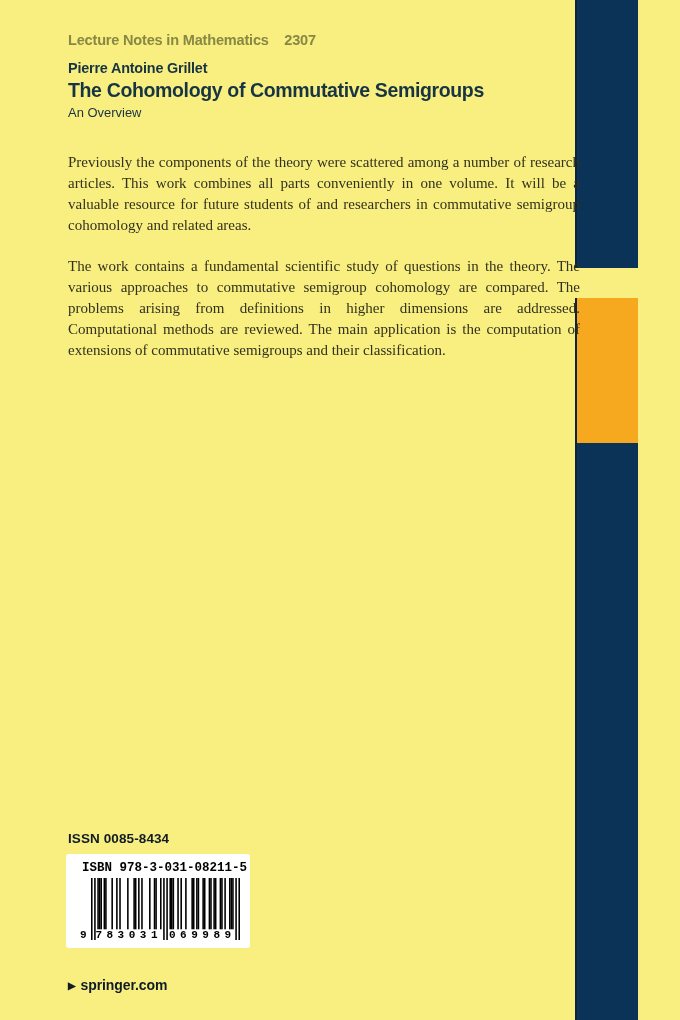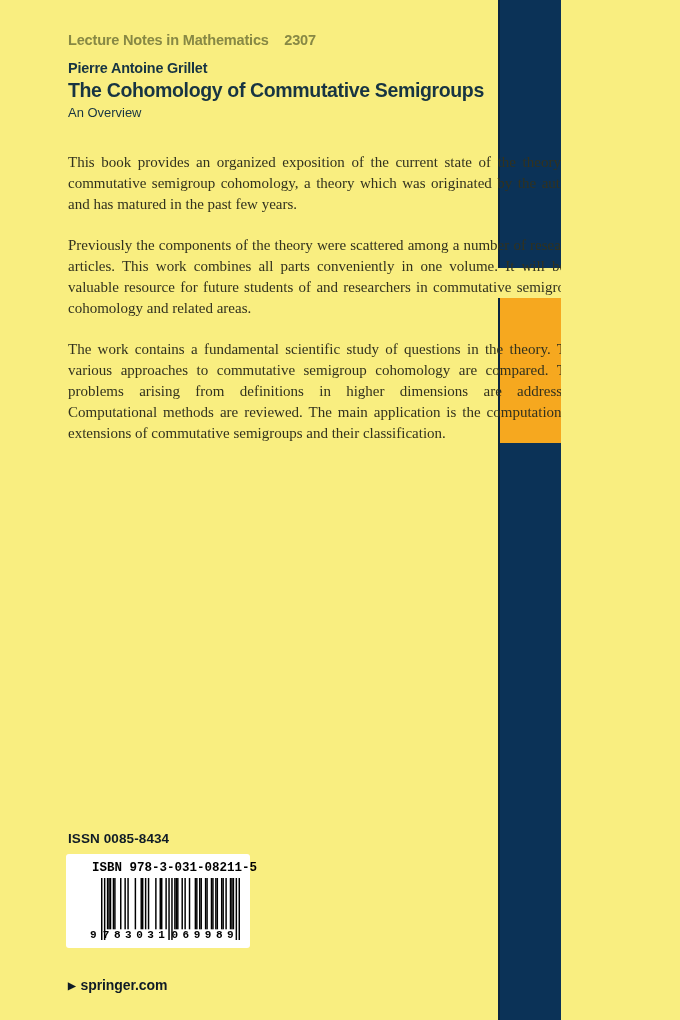--- a/index.html
+++ b/index.html
@@ -15,21 +15,21 @@
     --barcode-ink: #000000;
   }
   * { box-sizing: border-box; }
   html, body { margin: 0; padding: 0; }
   body {
     background: var(--background);
     font-family: "Liberation Sans", sans-serif;
   }
   .cover {
     position: relative;
-    width: 561px;
+    width: 638px;
     height: 1020px;
     background: var(--background);
     overflow: hidden;
   }
 
   
   .stripe {
     position: absolute;
     top: 0; right: 0;
     width: 63px; height: 100%;
@@ -100,21 +100,21 @@
     position: absolute; left: 68px; top: 831px;
     font-size: 13.5px; font-weight: bold;
     color: var(--footer-text);
     letter-spacing: 0.1px;
   }
   .barcode-box {
     position: absolute; left: 66px; top: 854px;
     width: 184px; height: 94px;
     background: var(--barcode-bg);
     border-radius: 3px;
-    padding: 7px 10px 0 26px;
+    padding: 7px 10px 0 16px;
   }
   .isbn-line {
     font-family: "Liberation Mono", monospace;
     font-size: 12.5px; font-weight: bold;
     color: var(--barcode-ink);
     text-align: center;
     white-space: nowrap;
   }
   .barcode-row {
     position: relative;
@@ -167,21 +167,20 @@
     <span>Lecture Notes in Mathematics</span><span class="series-num">2307</span>
   </div>
 
   <div class="author">Pierre Antoine Grillet</div>
 
   <h1 class="title">The Cohomology of Commutative Semigroups</h1>
 
   <div class="subtitle">An Overview</div>
 
   <section class="blurb">
-    <p>This book provides an organized exposition of the current state of the theory of commutative semigroup cohomology, a theory which was originated by the author and has matured in the past few years.</p>
     <p>Previously the components of the theory were scattered among a number of research articles. This work combines all parts conveniently in one volume. It will be a valuable resource for future students of and researchers in commutative semigroup cohomology and related areas.</p>
     <p>The work contains a fundamental scientific study of questions in the theory. The various approaches to commutative semigroup cohomology are compared. The problems arising from definitions in higher dimensions are addressed. Computational methods are reviewed. The main application is the computation of extensions of commutative semigroups and their classification.</p>
   </section>
 
   <div class="issn">ISSN 0085-8434</div>
 
   <div class="barcode-box">
     <div class="isbn-line">ISBN 978-3-031-08211-5</div>
     <div class="barcode-row">
       <svg id="barcode-svg" viewBox="0 0 95 58" preserveAspectRatio="none">

